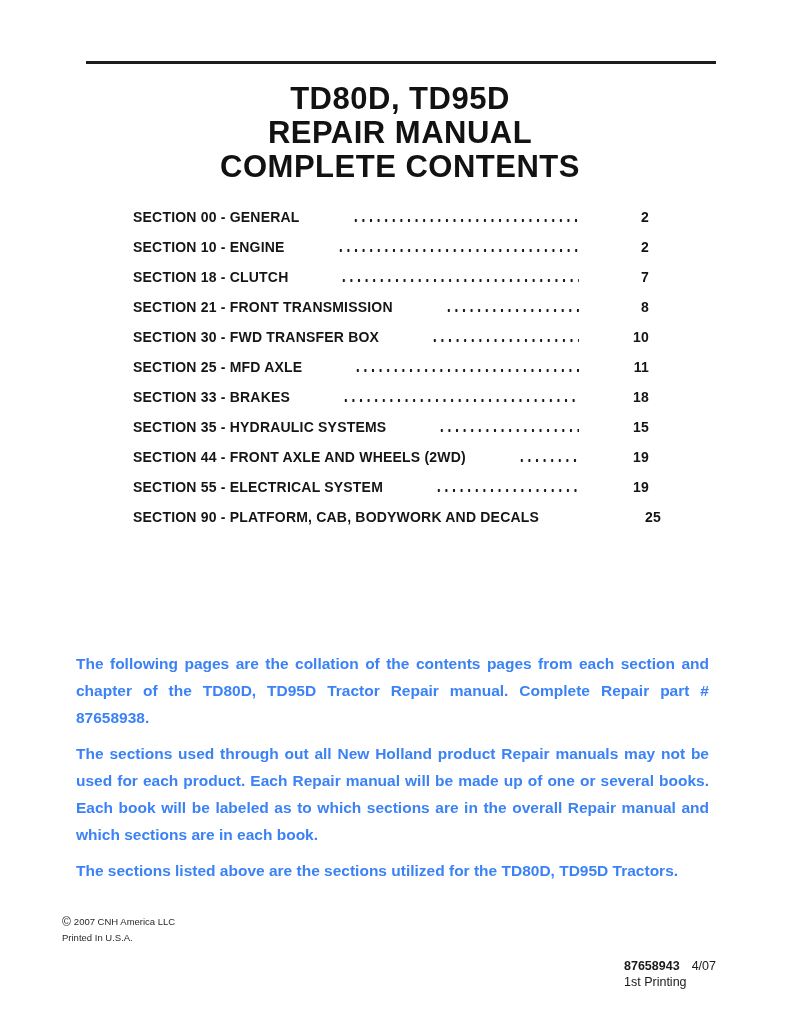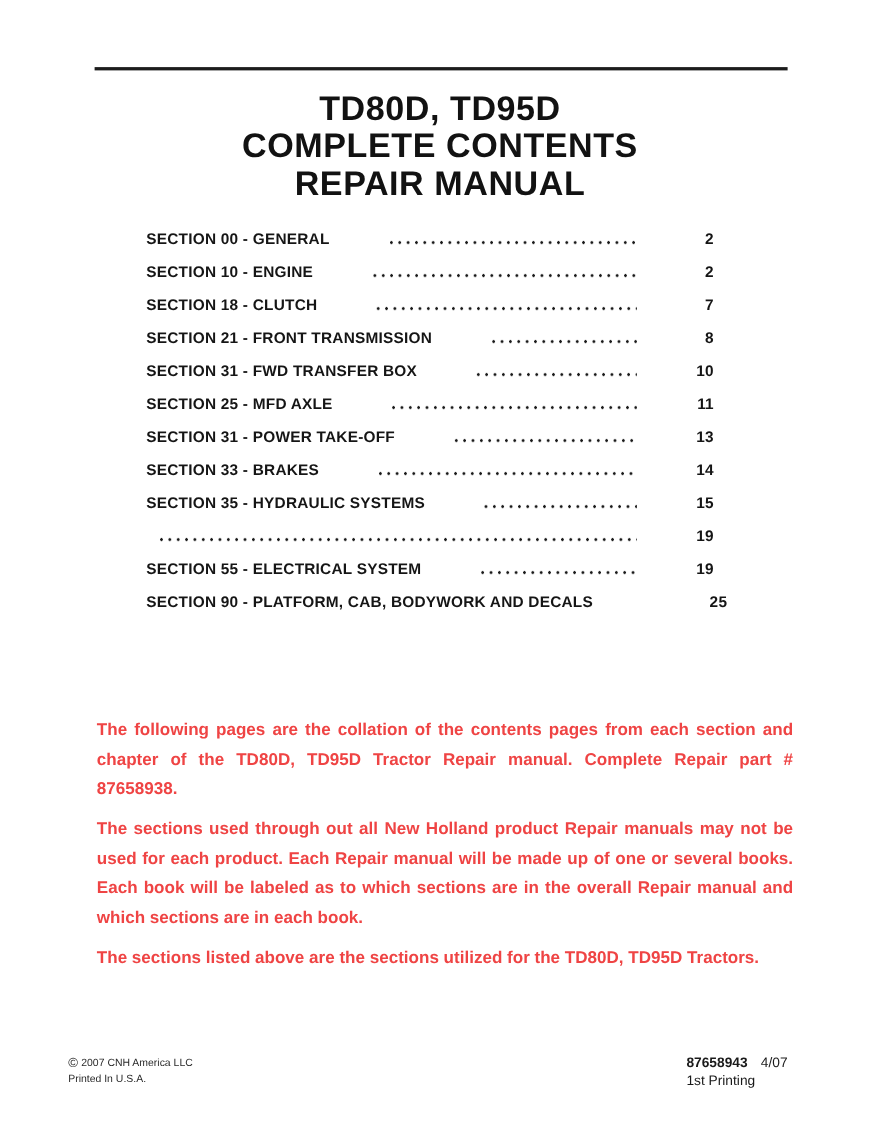--- a/index.html
+++ b/index.html
@@ -66,36 +66,36 @@
     background-position: left bottom;
   }
 
   .toc-page {
     min-width: 20px;
     text-align: right;
   }
 
   .body-text {
     position: absolute;
-    left: 88px;
+    left: 76px;
     top: 650px;
     width: 633px;
     font-size: 15.5px;
     font-weight: bold;
     line-height: 27px;
     text-align: justify;
-    color: #ef4444;
+    color: #3b82f6;
   }
   .body-text p { margin-bottom: 9px; }
   .body-text p:last-child { margin-bottom: 18px; }
 
   .footer-left {
     position: absolute;
     left: 62px;
-    top: 959px;
+    top: 914px;
     font-size: 9.5px;
     line-height: 15px;
     color: #2a2a2a;
     font-weight: normal;
   }
   .footer-left .c-symbol {
     font-size: 12px;
     vertical-align: -1px;
     margin-right: 3px;
   }
@@ -113,22 +113,22 @@
 </style>
 </head>
 <body>
 
 <div class="page">
 
   <div class="top-rule"></div>
 
   <div class="title-block">
     <div>TD80D, TD95D</div>
+    <div>REPAIR MANUAL</div>
     <div>COMPLETE CONTENTS</div>
-    <div>REPAIR MANUAL</div>
   </div>
 
   <div class="toc">
     <div class="toc-row">
       <span>SECTION 00 - GENERAL</span>
       <span class="toc-leader"></span>
       <span class="toc-page">2</span>
     </div>
     <div class="toc-row">
       <span>SECTION 10 - ENGINE</span>
@@ -139,45 +139,41 @@
       <span>SECTION 18 - CLUTCH</span>
       <span class="toc-leader"></span>
       <span class="toc-page">7</span>
     </div>
     <div class="toc-row">
       <span>SECTION 21 - FRONT TRANSMISSION</span>
       <span class="toc-leader"></span>
       <span class="toc-page">8</span>
     </div>
     <div class="toc-row">
-      <span>SECTION 31 - FWD TRANSFER BOX</span>
+      <span>SECTION 30 - FWD TRANSFER BOX</span>
       <span class="toc-leader"></span>
       <span class="toc-page">10</span>
     </div>
     <div class="toc-row">
       <span>SECTION 25 - MFD AXLE</span>
       <span class="toc-leader"></span>
       <span class="toc-page">11</span>
     </div>
     <div class="toc-row">
-      <span>SECTION 31 - POWER TAKE-OFF</span>
-      <span class="toc-leader"></span>
-      <span class="toc-page">13</span>
-    </div>
-    <div class="toc-row">
       <span>SECTION 33 - BRAKES</span>
       <span class="toc-leader"></span>
-      <span class="toc-page">14</span>
+      <span class="toc-page">18</span>
     </div>
     <div class="toc-row">
       <span>SECTION 35 - HYDRAULIC SYSTEMS</span>
       <span class="toc-leader"></span>
       <span class="toc-page">15</span>
     </div>
     <div class="toc-row">
+      <span>SECTION 44 - FRONT AXLE AND WHEELS (2WD)</span>
       <span class="toc-leader"></span>
       <span class="toc-page">19</span>
     </div>
     <div class="toc-row">
       <span>SECTION 55 - ELECTRICAL SYSTEM</span>
       <span class="toc-leader"></span>
       <span class="toc-page">19</span>
     </div>
     <div class="toc-row">
       <span>SECTION 90 - PLATFORM, CAB, BODYWORK AND DECALS</span>

